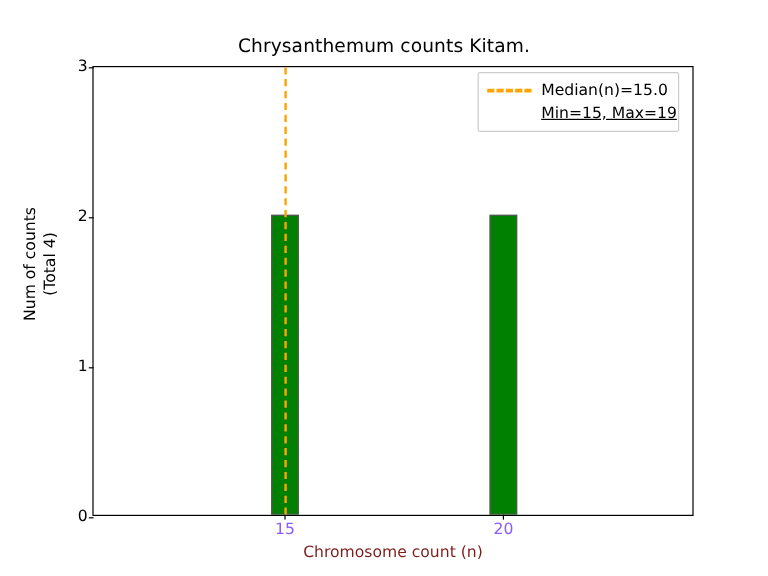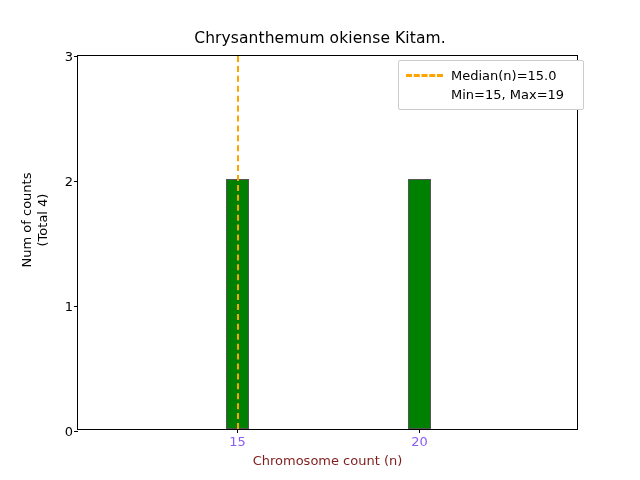--- a/index.html
+++ b/index.html
@@ -153,21 +153,21 @@
     align-items: center;
     justify-content: center;
   }
   #ylabel .yl-line { display: block; }
 
   
   #legend {
     position: absolute;
     left: 398px;
     top: 60px;
-    width: 186px;
+    width: 168px;
     box-sizing: border-box;
     border: 1px solid #cccccc;
     background: #ffffff;
     border-radius: 2px;
     padding: 5px 2px 5px 7px;
   }
   .legend-row {
     display: flex;
     align-items: center;
     height: 19px;
@@ -183,28 +183,29 @@
     border-top: 0 none transparent;
   }
   .legend-text {
     font-size: 13px;
     line-height: 15px;
     color: #000000;
     white-space: nowrap;
   }
   .legend-row.second .legend-text {
     text-align: left;
+    text-decoration: underline;
   }
 </style>
 </head>
 <body>
 
 <div id="figure">
 
-  <div id="chart-title">Chrysanthemum okiense Kitam.</div>
+  <div id="chart-title">Chrysanthemum counts Kitam.</div>
 
   <div id="plot-area">
 
     <div id="plot-inner">
 
     <div class="bar" style="left: 148.023px; width: 22.7727px; height: 250px; background: rgb(0, 128, 0); border-color: rgb(85, 85, 85);"></div>
         <div class="bar" style="left: 330.205px; width: 22.7727px; height: 250px; background: rgb(0, 128, 0); border-color: rgb(85, 85, 85);"></div>
         <div class="median-line" style="left: 159.409px; border-left-color: rgb(255, 163, 0);"></div>
       </div>
 

